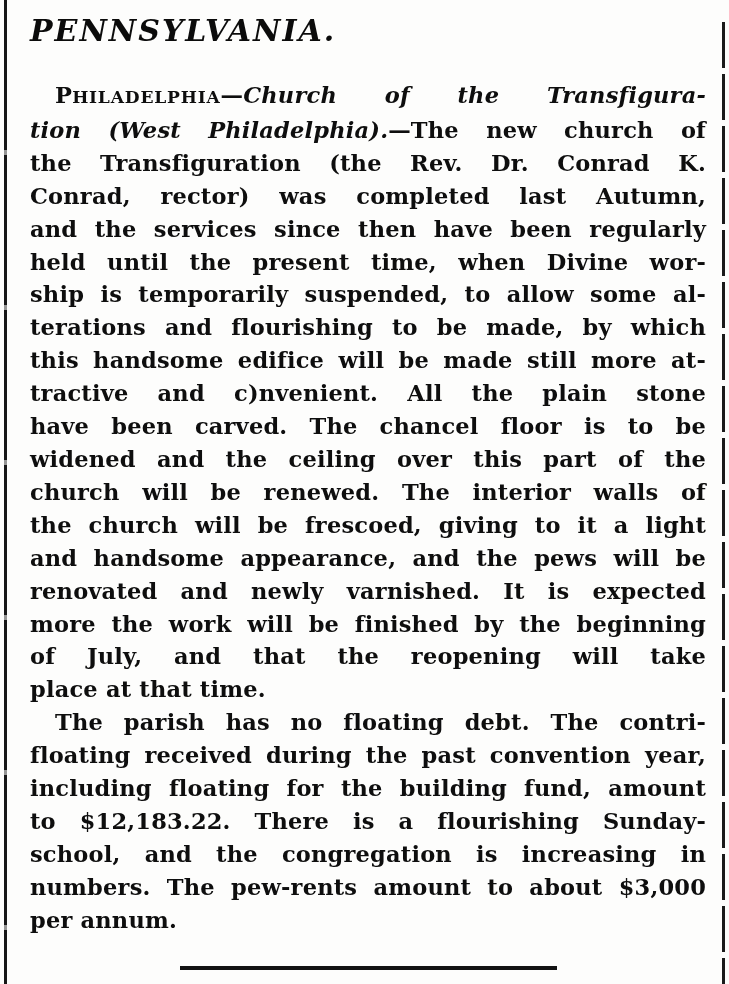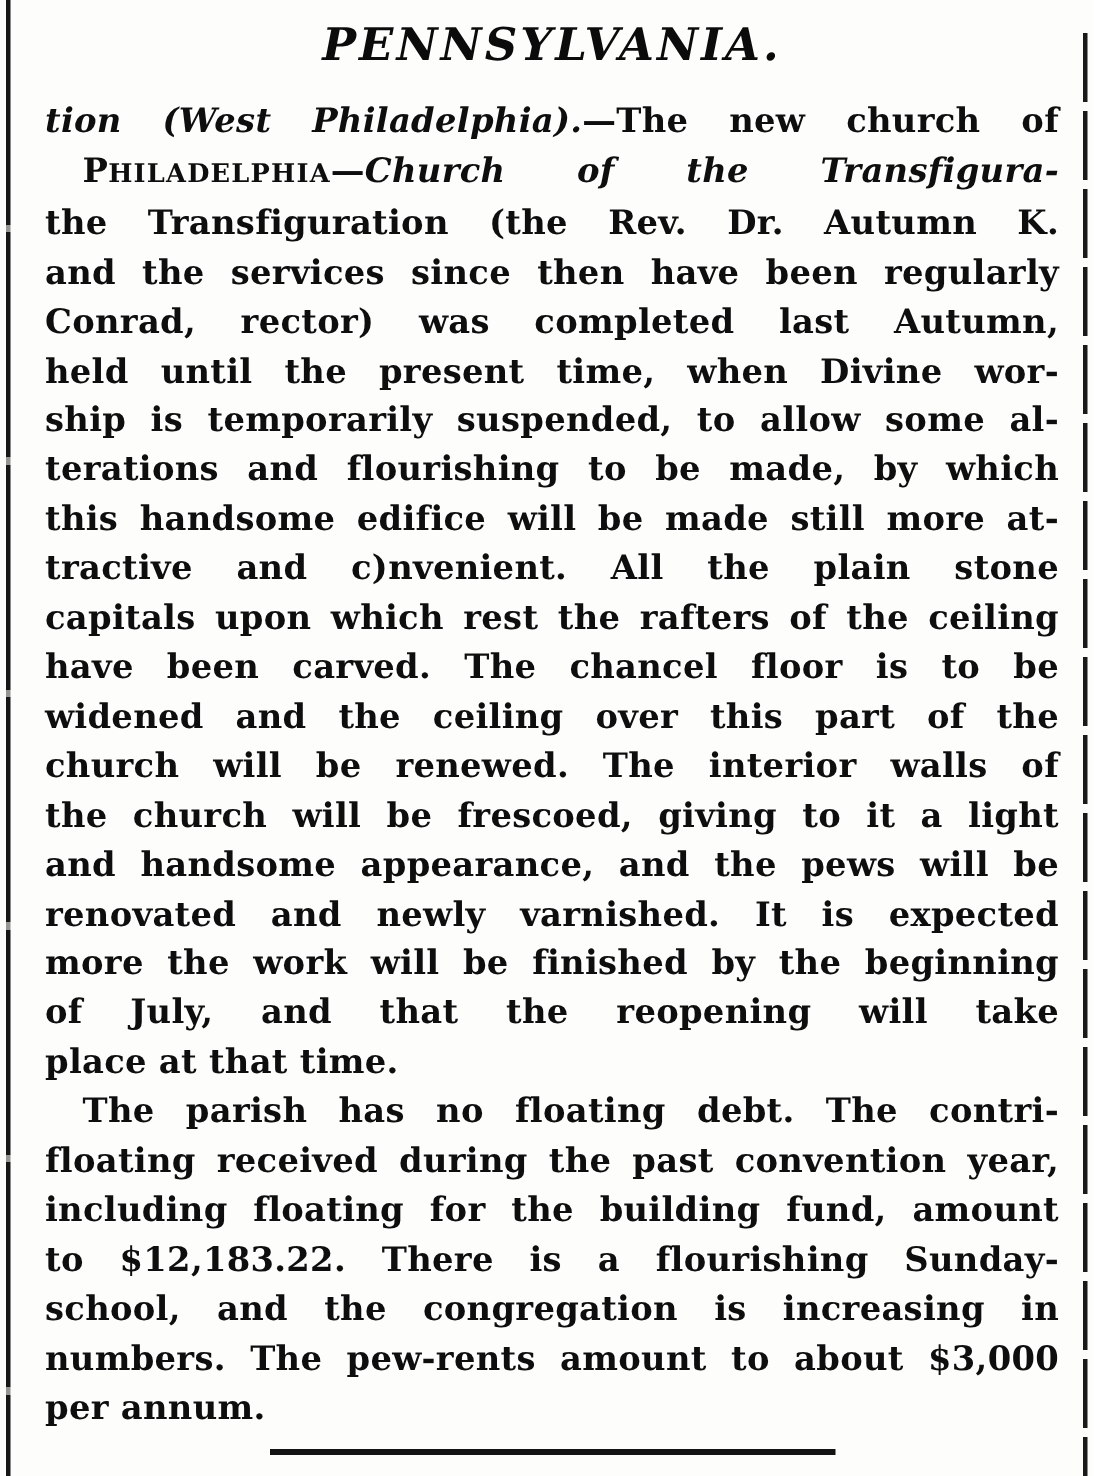--- a/index.html
+++ b/index.html
@@ -43,22 +43,22 @@
       transparent 46px, transparent 52px
     );
   }
   .content {
     position: absolute;
     left: 30px;
     top: 12px;
     width: 676px;
   }
   .title {
-    margin: 0 0 15px 0;
-    text-align: center;
+    margin: 0 0 29px 0;
+    text-align: left;
     font-style: italic;
     font-weight: 700;
     font-size: 30px;
     line-height: 38px;
     letter-spacing: 2px;
     color: #0b0b0b;
   }
   .para { margin: 0; }
   .line {
     font-size: 22.5px;
@@ -91,31 +91,30 @@
 <body>
 
 <div class="page">
   <div class="rule-left"></div>
   <div class="rule-right"></div>
 
   <div class="content">
     <h1 class="title">PENNSYLVANIA.</h1>
     <div id="article-body">
         <div class="para">
+          <div class="line first"><span class="cap">P</span><span class="sc">HILADELPHIA</span><span>—</span><span class="i">Church of the Transfigura-</span></div>
           <div class="line"><span class="i">tion (West Philadelphia).</span><span>—The new church of</span></div>
-          <div class="line first"><span class="cap">P</span><span class="sc">HILADELPHIA</span><span>—</span><span class="i">Church of the Transfigura-</span></div>
-          <div class="line">the Transfiguration (the Rev. Dr. Autumn K.</div>
+          <div class="line">the Transfiguration (the Rev. Dr. Conrad K.</div>
+          <div class="line">Conrad, rector) was completed last Autumn,</div>
           <div class="line">and the services since then have been regularly</div>
-          <div class="line">Conrad, rector) was completed last Autumn,</div>
           <div class="line">held until the present time, when Divine wor-</div>
           <div class="line">ship is temporarily suspended, to allow some al-</div>
           <div class="line">terations and flourishing to be made, by which</div>
           <div class="line">this handsome edifice will be made still more at-</div>
           <div class="line">tractive and c)nvenient.  All the plain stone</div>
-          <div class="line">capitals upon which rest the rafters of the ceiling</div>
           <div class="line">have been carved.  The chancel floor is to be</div>
           <div class="line">widened and the ceiling over this part of the</div>
           <div class="line">church will be renewed.  The interior walls of</div>
           <div class="line">the church will be frescoed, giving to it a light</div>
           <div class="line">and handsome appearance, and the pews will be</div>
           <div class="line">renovated and newly varnished.  It is expected</div>
           <div class="line">more the work will be finished by the beginning</div>
           <div class="line">of July, and that the reopening will take</div>
           <div class="line last">place at that time.</div>
         </div>

